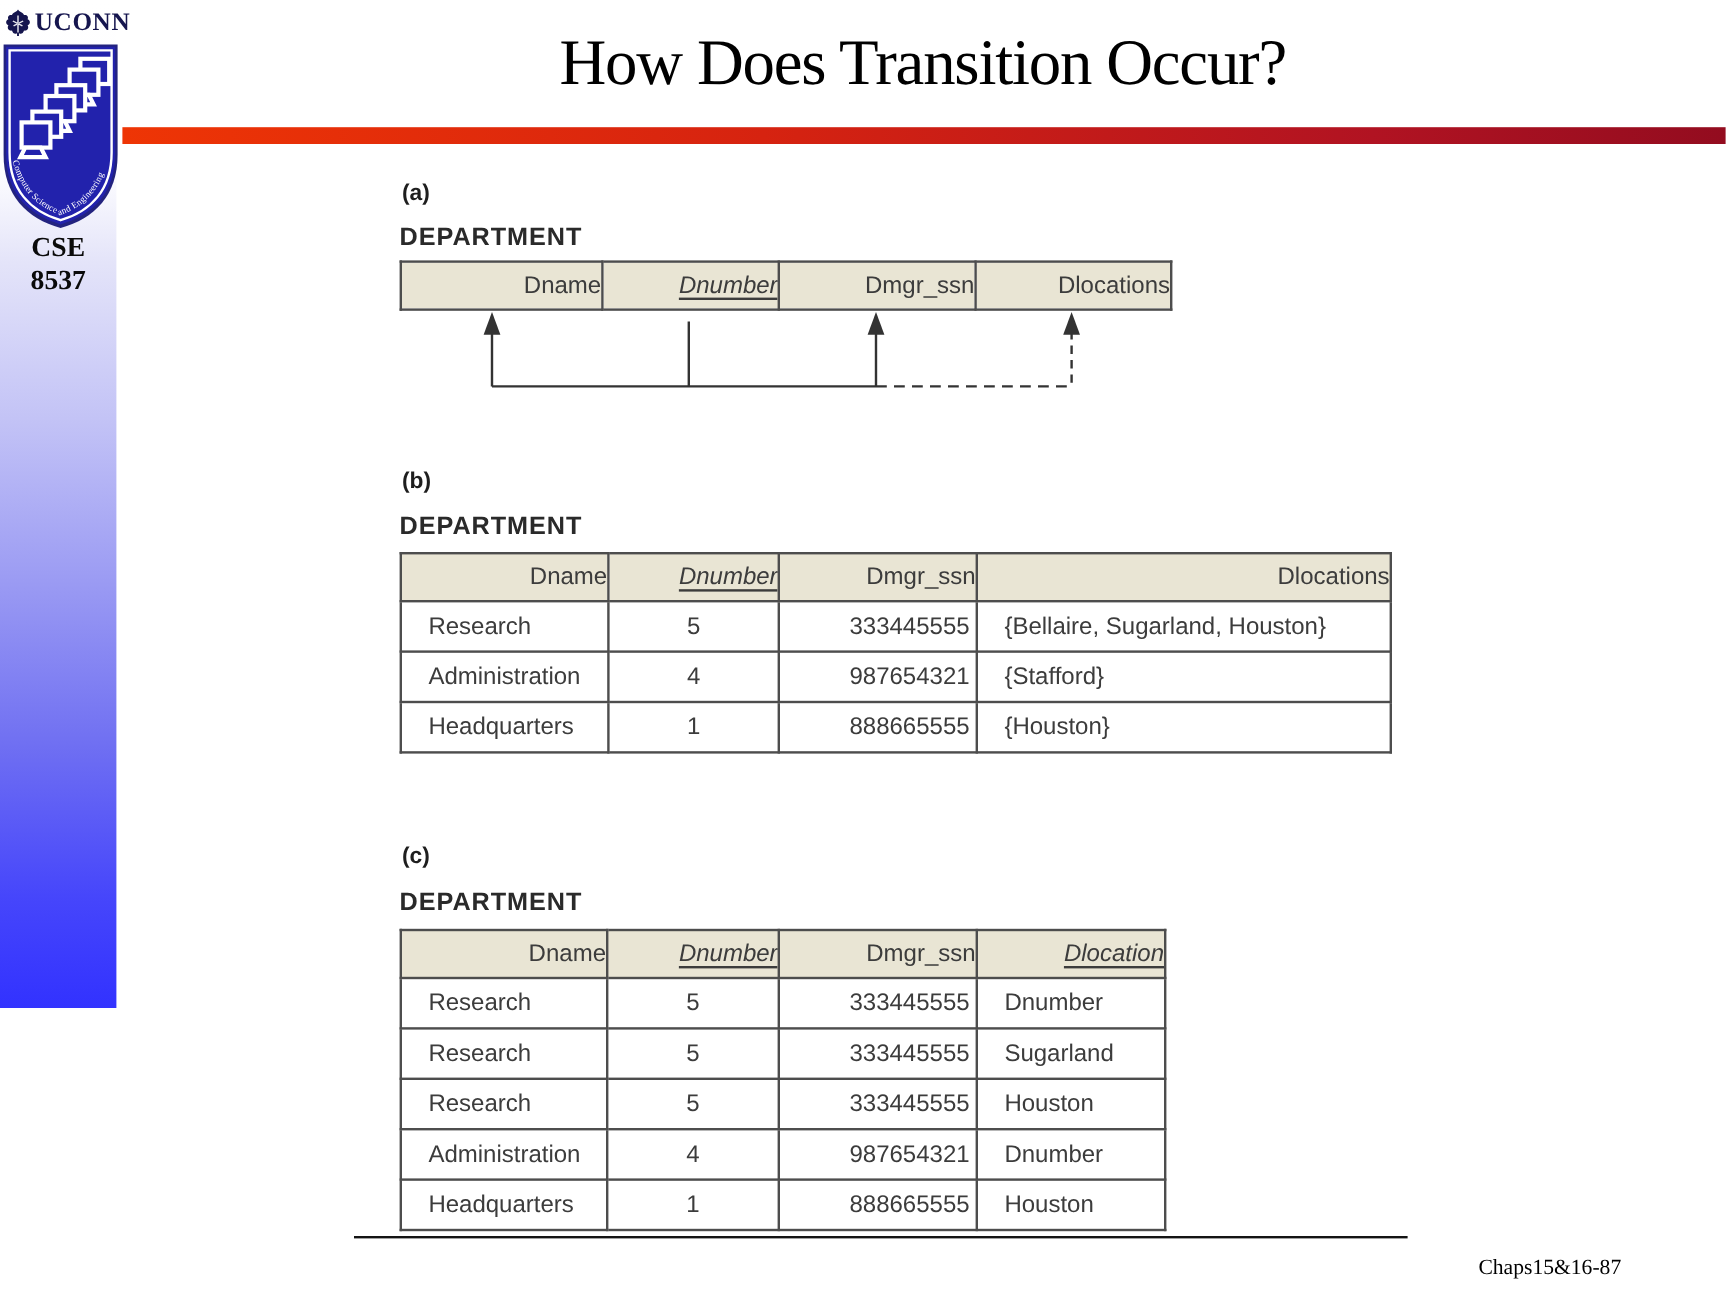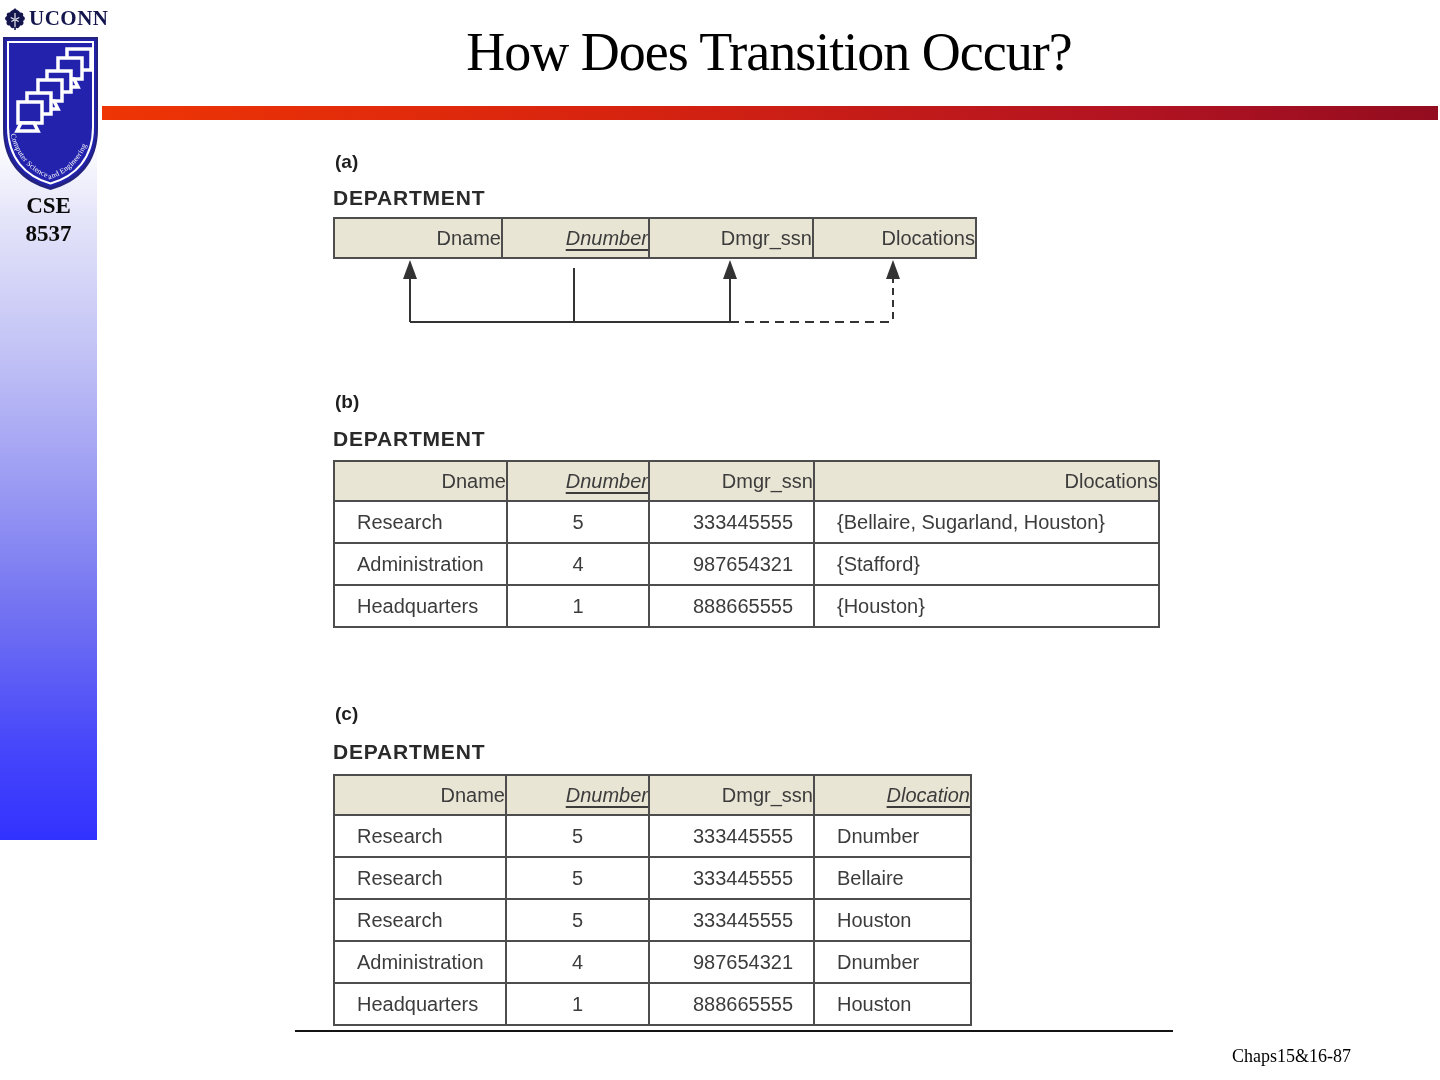--- a/index.html
+++ b/index.html
@@ -49,21 +49,21 @@
 
   
   table.dtable { border-collapse:collapse; table-layout:fixed; background:#fff; }
   .dtable th, .dtable td {
     border:2px solid #4d4d4d; font-size:20px; color:#3c3c3c;
     font-weight:normal; white-space:nowrap; overflow:hidden; padding:0;
   }
   .dtable th { background:#e9e5d4; text-align:right; height:38px; }
   .dtable td { height:40px; text-align:center; background:#fff; }
   .dtable td.al { text-align:left;  padding-left:22px; }
-  .dtable td.ar { text-align:right; padding-right:20px; }
+  .dtable td.ar { text-align:right; padding-right:5px; }
   .dtable span.u {
     text-decoration:underline; text-underline-offset:4px;
     text-decoration-thickness:2px;
     font-style:italic;
   }
 
   
   .bottom-rule { left:295px; top:1030px; width:878px; height:2px; background:#141414; }
   .page-label {
     left:1232px; top:1046px; width:170px;
@@ -215,21 +215,21 @@
   <tr>
     <td class="al">Research</td>
     <td>5</td>
     <td class="ar">333445555</td>
     <td class="al">Dnumber</td>
   </tr>
   <tr>
     <td class="al">Research</td>
     <td>5</td>
     <td class="ar">333445555</td>
-    <td class="al">Bellaire</td>
+    <td class="al">Sugarland</td>
   </tr>
   <tr>
     <td class="al">Research</td>
     <td>5</td>
     <td class="ar">333445555</td>
     <td class="al">Houston</td>
   </tr>
   <tr>
     <td class="al">Administration</td>
     <td>4</td>

